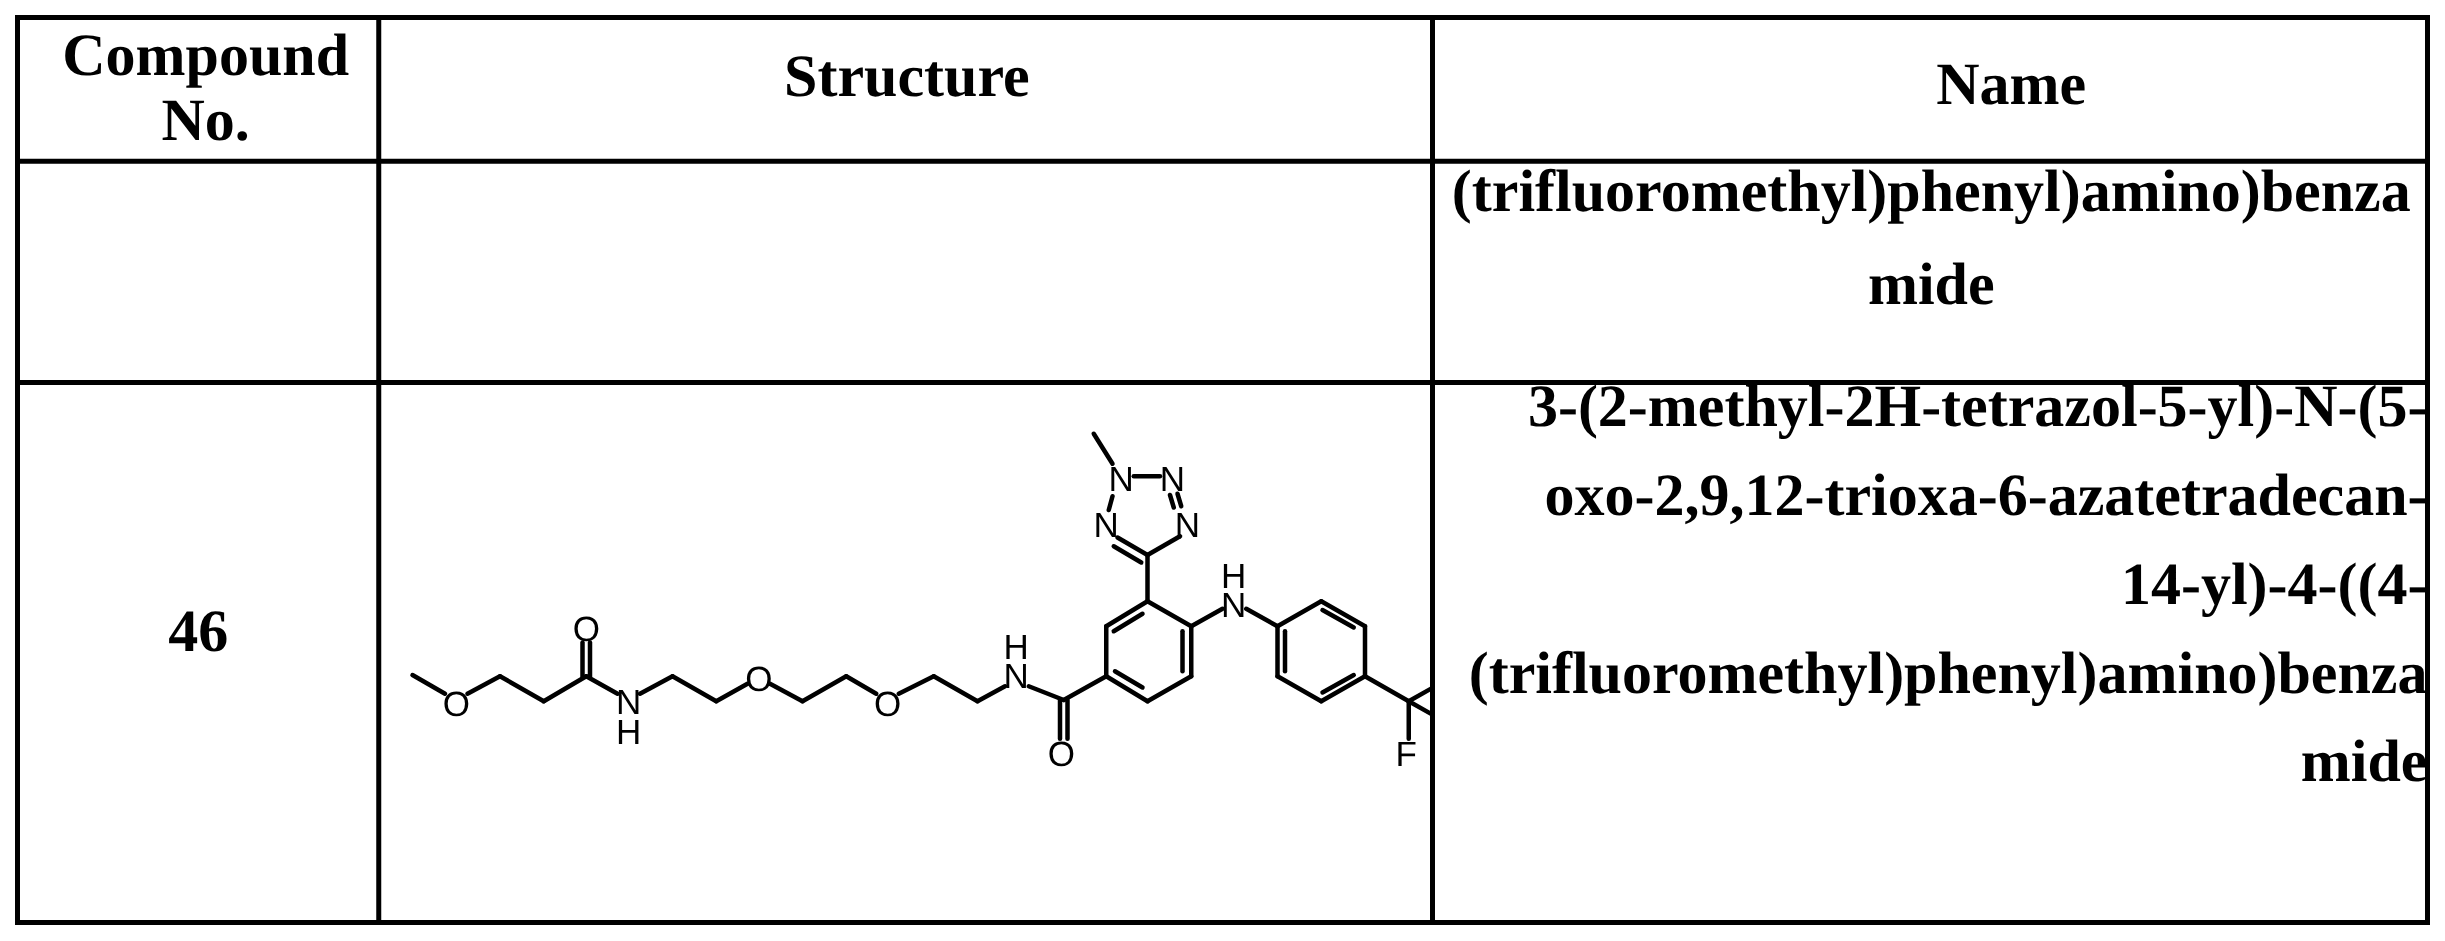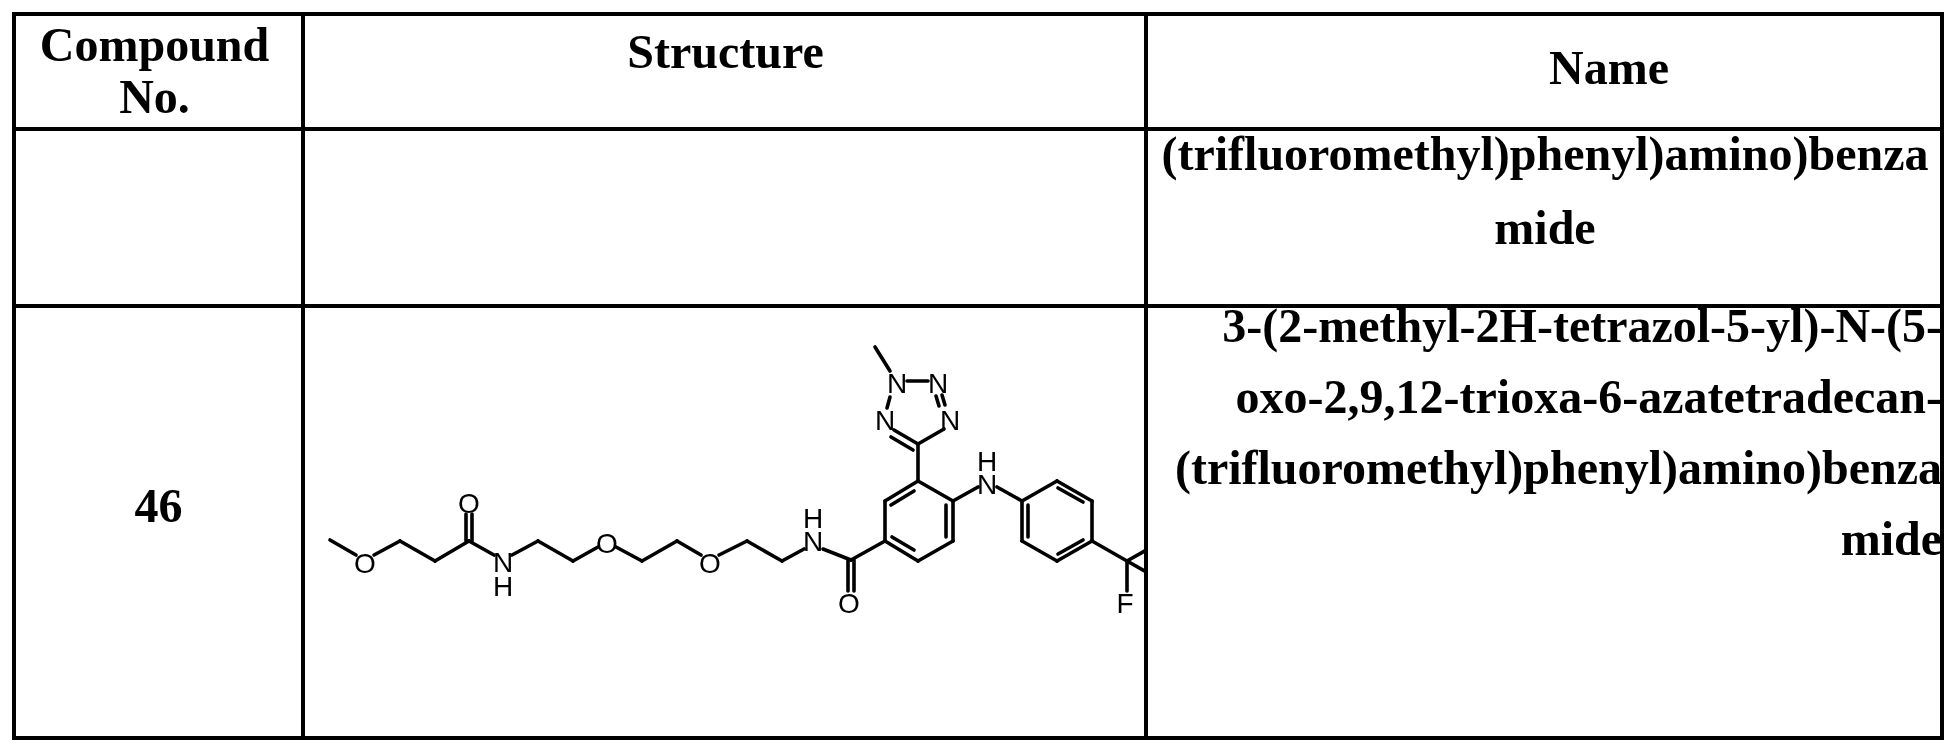--- a/index.html
+++ b/index.html
@@ -19,37 +19,38 @@
 </head>
 <body>
 
 <div>
   <div class="table-frame"></div>
   <div class="vline" style="left:301px"></div>
   <div class="vline" style="left:1144px"></div>
   <div class="hline" style="top:127px"></div>
   <div class="hline" style="top:304px"></div>
 
-  <div class="cell-text hdr" style="left:10px; width:289px; top:19px;">
+  <div class="cell-text hdr" style="left:20px; width:289px; top:19px;">
     <div>Compound</div>
     <div>No.</div>
   </div>
-  <div class="cell-text hdr" style="left:305px; width:841px; top:26px;">Structure</div>
+  <div class="cell-text hdr" style="left:305px; width:841px; top:36px;">Structure</div>
   <div class="cell-text hdr" style="left:1212px; width:794px; top:42px;">Name</div>
 
   <div class="cell-text nm1" style="left:1148px; width:794px; top:117px;">
     <div>(trifluoromethyl)phenyl)amino)benza</div>
     <div>mide</div>
   </div>
 
   <div class="cell-text" style="left:14px; width:289px; top:480px; line-height:52px;">46</div>
 
   <div class="cell-text nm" style="left:1148px; width:794px; top:290px;">
     <div>3-(2-methyl-2H-tetrazol-5-yl)-N-(5-</div>
     <div>oxo-2,9,12-trioxa-6-azatetradecan-</div>
+    <div>14-yl)-4-((4-</div>
     <div>(trifluoromethyl)phenyl)amino)benza</div>
     <div>mide</div>
   </div>
 
   <svg class="structure" viewBox="0 0 1956 753">
     <defs>
       <clipPath id="structClip">
           <rect x="305" y="306" width="839" height="432"></rect>
         </clipPath>
     </defs>

